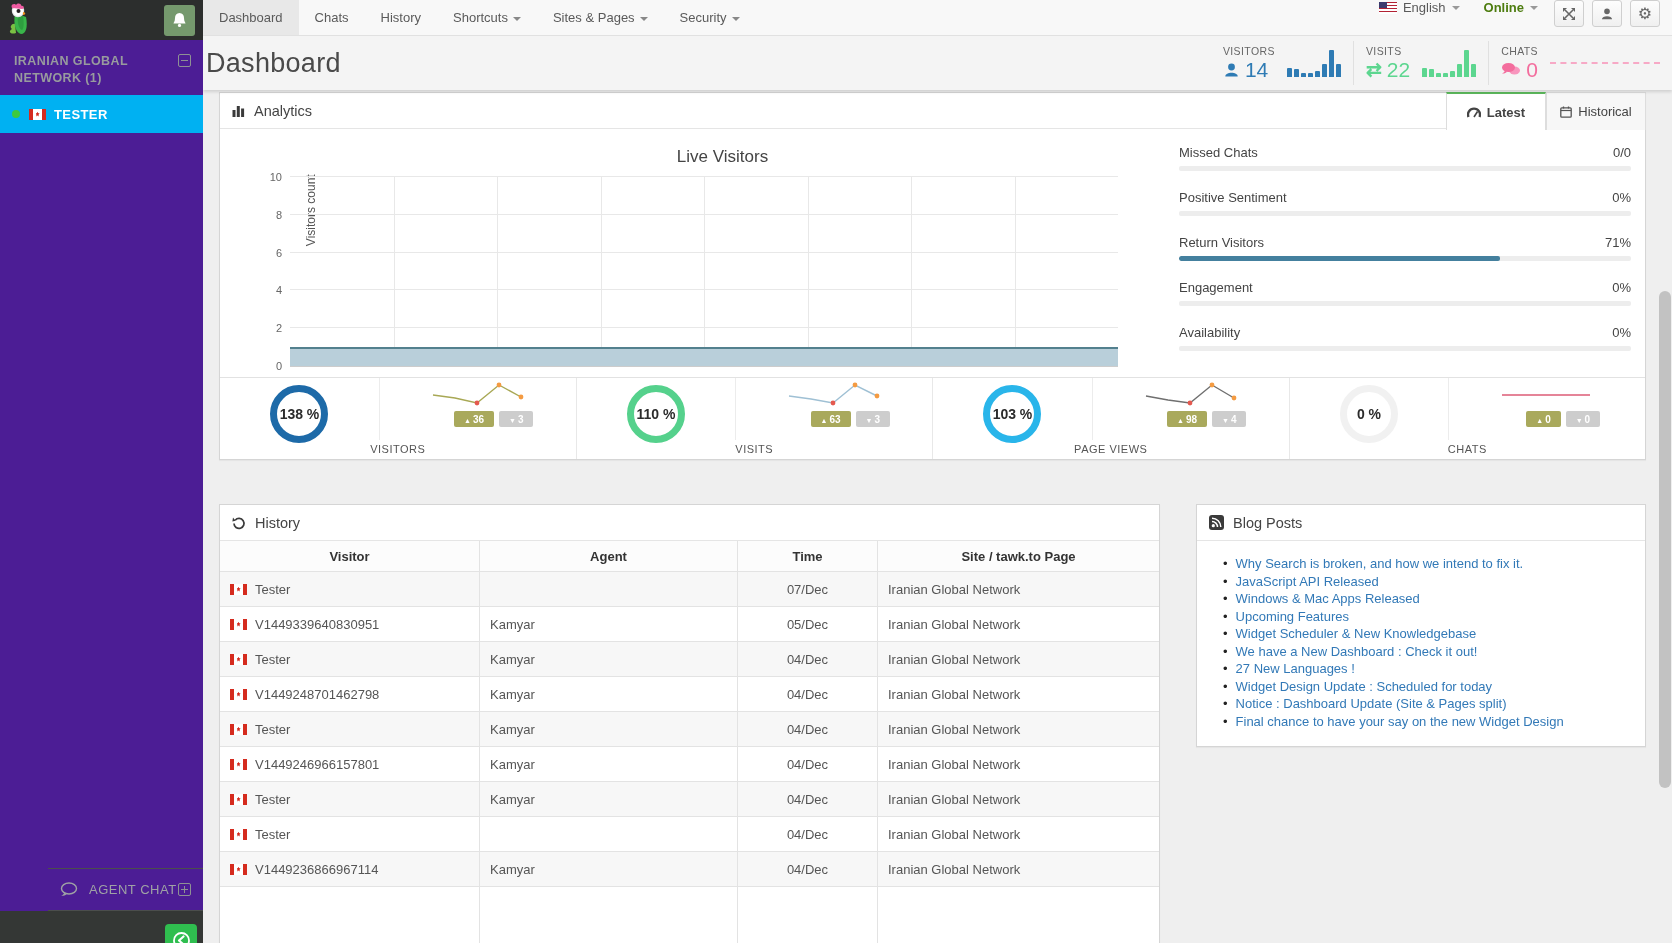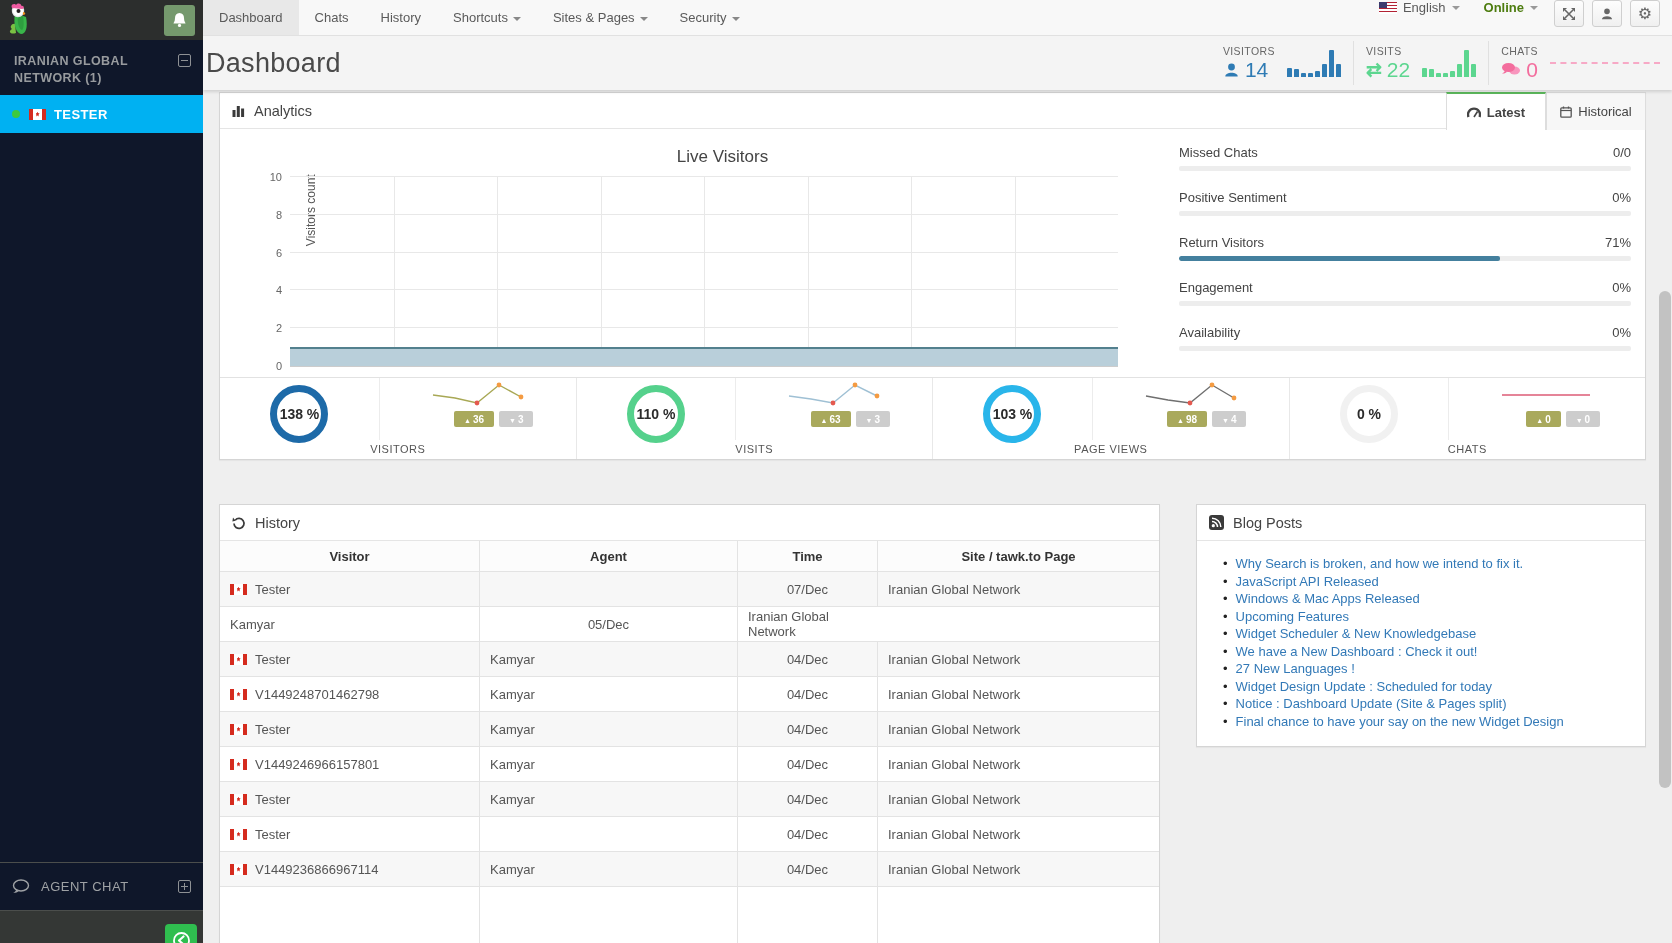--- a/index.html
+++ b/index.html
@@ -1,31 +1,31 @@
 <!DOCTYPE html>
 <html><head>
 <meta charset="utf-8">
 <style>
   * { margin:0; padding:0; box-sizing:border-box; }
   html,body { width:1672px; height:943px; overflow:hidden; }
   body { font-family:"Liberation Sans", sans-serif; background:#efefef; color:#444; position:relative; }
 
   
-  .sidebar { position:absolute; left:0; top:0; bottom:0; width:203px; background:#0f172a; display:flex; flex-direction:column; z-index:5; }
+  .sidebar { position:absolute; left:0; top:0; bottom:0; width:203px; background:#4c1d95; display:flex; flex-direction:column; z-index:5; }
   .side-top { height:40px; background:#2c2e2d; display:flex; align-items:center; justify-content:space-between; padding:0 8px 0 6px; }
   .bell-btn { width:31px; height:31px; background:#75996d; border-radius:3px; display:flex; align-items:center; justify-content:center; cursor:pointer; }
   .side-group { padding:13px 12px 8px 14px; position:relative; }
   .side-group-label { color:#989b9e; font-size:12.5px; font-weight:bold; letter-spacing:.4px; line-height:17px; width:140px; }
   .collapse-box { position:absolute; right:12px; top:14px; width:13px; height:13px; border:1.5px solid #8e9194; border-radius:2px; }
   .collapse-box::after { content:""; position:absolute; left:2px; right:2px; top:4.5px; height:1.5px; background:#8e9194; }
   .side-prop { height:38px; background:#00b1f2; display:flex; align-items:center; padding:0 12px; cursor:pointer; }
   .online-dot { width:8px; height:8px; border-radius:50%; background:#3ec93e; margin-right:9px; }
   .side-prop-label { color:#fff; font-size:13px; font-weight:bold; letter-spacing:.4px; margin-left:8px; }
   .side-spacer { flex:1; }
-  .side-agent { height:49px; border-top:1px solid #4b4e4c; border-bottom:1px solid #4b4e4c; display:flex; align-items:center; padding:0 12px; cursor:pointer; }
+  .side-agent { height:43px; border-top:1px solid #4b4e4c; border-bottom:1px solid #4b4e4c; display:flex; align-items:center; padding:0 12px; cursor:pointer;margin-left:48px; }
   .side-agent-label { color:#9fa2a5; font-size:13px; letter-spacing:.5px; margin-left:10px; flex:1; }
   .plus-box { width:13px; height:13px; border:1.5px solid #8e9194; border-radius:2px; position:relative; }
   .plus-box::before { content:""; position:absolute; left:2px; right:2px; top:4.5px; height:1.5px; background:#8e9194; }
   .plus-box::after { content:""; position:absolute; top:2px; bottom:2px; left:4.5px; width:1.5px; background:#8e9194; }
   .side-bottom { height:32px; background:#343735; position:relative; }
   .green-collapse { position:absolute; right:6px; top:13px; width:32px; height:32px; background:#2fbe4f; border-radius:4px; display:flex; align-items:center; justify-content:center; cursor:pointer; }
 
   
   .flag-ca { display:inline-block; width:17px; height:11px; background:linear-gradient(90deg,#d52b1e 0 25%,#fff 25% 75%,#d52b1e 75%); position:relative; flex:none; }
   .flag-ca::after { content:""; position:absolute; left:6.5px; top:3px; width:4px; height:5px; background:#d52b1e; clip-path:polygon(50% 0,65% 35%,100% 30%,75% 70%,85% 100%,50% 80%,15% 100%,25% 70%,0 30%,35% 35%); }
@@ -527,20 +527,24 @@
             </div>
           <div class="cell-time">
               <span>07/Dec</span>
             </div>
           <div>
               <span>Iranian Global Network</span>
             </div>
         </div>
         <div class="hrow">
           <div>
+              <span class="flag-ca"></span>
+              <span>V1449339640830951</span>
+            </div>
+          <div>
               <span>Kamyar</span>
             </div>
           <div class="cell-time">
               <span>05/Dec</span>
             </div>
           <div>
               <span>Iranian Global Network</span>
             </div>
         </div>
         <div class="hrow">

